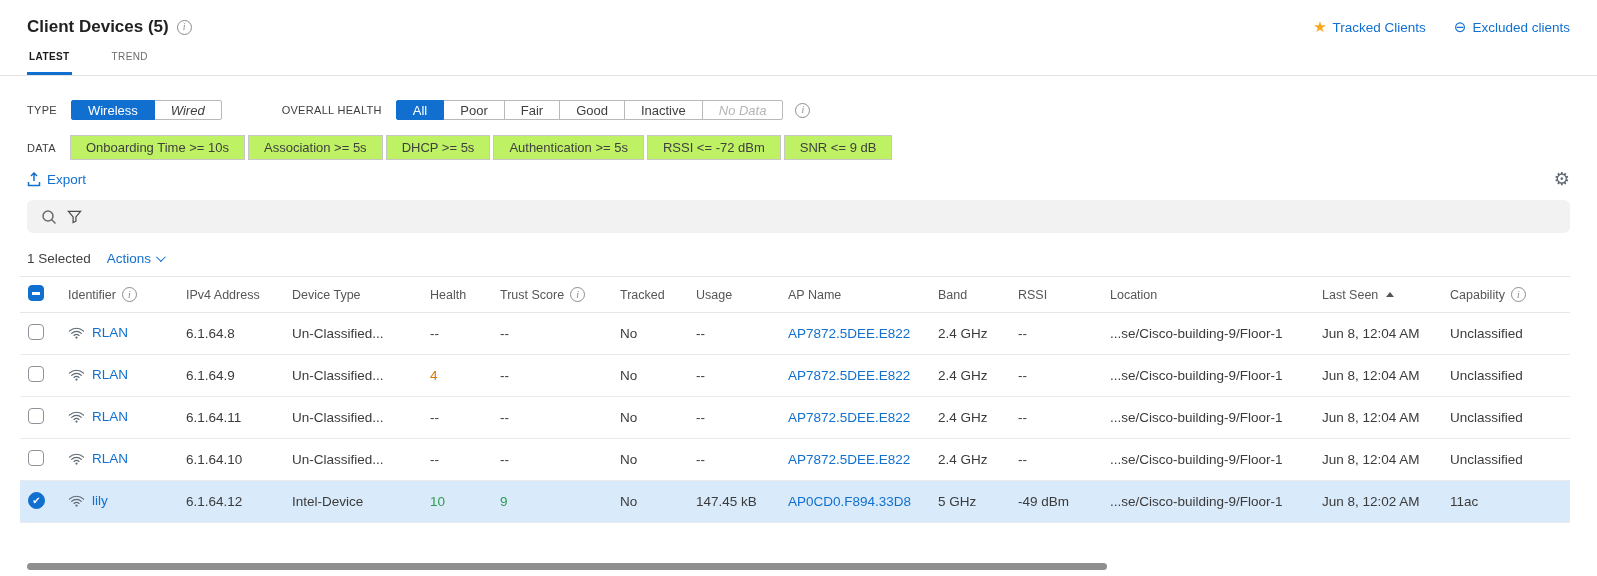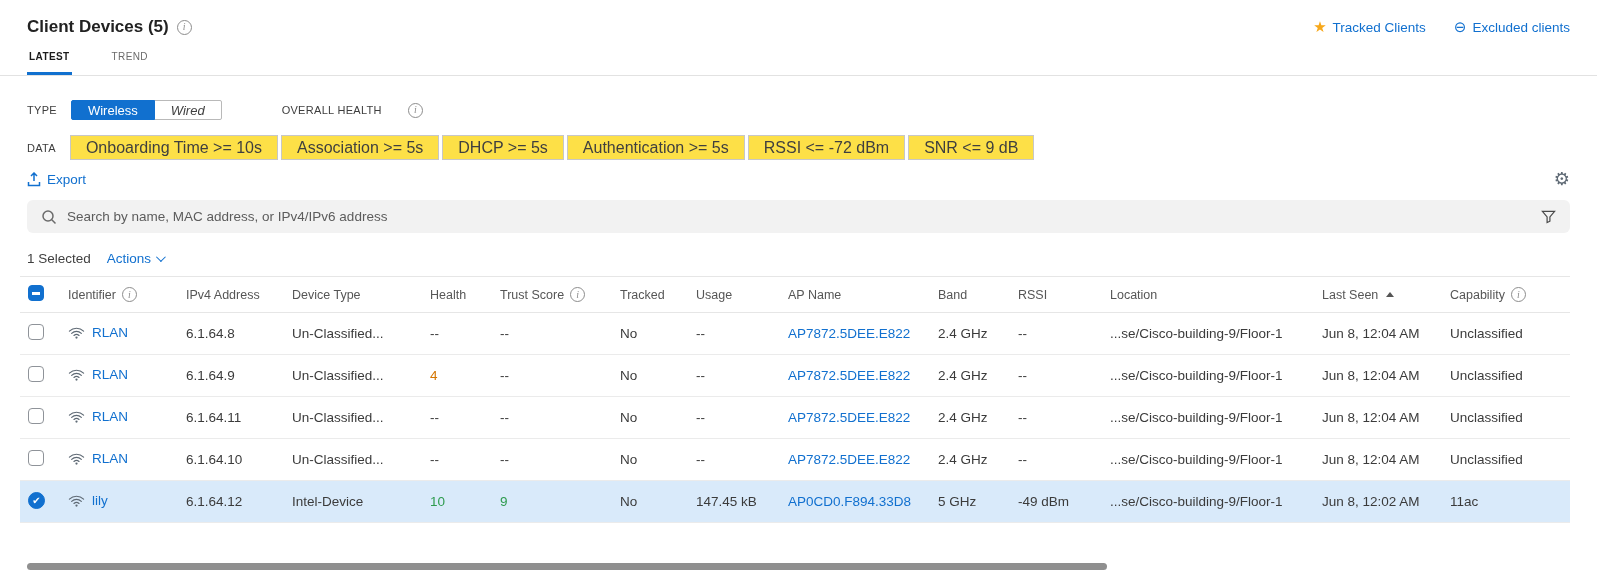--- a/index.html
+++ b/index.html
@@ -30,21 +30,21 @@
     border:1px solid #b9b9b9; margin-left:-1px; font-size:13px; color:#3f3f3f; cursor:pointer; }
   .seg-btn:first-child { margin-left:0; border-radius:2px 0 0 2px; }
   .seg-btn:last-child { border-radius:0 2px 2px 0;font-style:italic; }
   .seg-btn.active { background:#1170cf; border-color:#1170cf; color:#fff; position:relative; z-index:1; }
   .seg-btn.disabled { color:#b4b4b4; cursor:default; }
   .gap-health { margin-left:60px; }
 
   .data-row { display:flex; align-items:center; margin-top:15px; }
   .chips { display:flex; gap:3px; }
   .chip { height:25px; display:inline-flex; align-items:center; padding:0 15px; border:1px solid #c7c7c7;
-    background:#fde047; font-size:16px; color:#3f3f3f; cursor:pointer; }
+    background:#bef264; font-size:13px; color:#3f3f3f; cursor:pointer; }
 
   
   .info-i { width:15px; height:15px; border:1px solid #8d8d8d; border-radius:50%; display:inline-flex;
     align-items:center; justify-content:center; color:#8d8d8d; flex:0 0 auto; }
   .info-i::after { content:"i"; font-family:"Liberation Serif", serif; font-style:italic; font-size:10px; line-height:1; }
 
   
   .tools-row { display:flex; justify-content:space-between; align-items:center; gap:30px; margin-top:10px; }
   .export { display:flex; align-items:center; gap:6px; color:#1170cf; font-size:13.5px; cursor:pointer; }
   .gear { font-size:18px; color:#5f6a75; cursor:pointer; line-height:1; }
@@ -119,20 +119,28 @@
   <div class="tab">TREND</div>
 </div>
 
 <div class="filter-row pad">
   <span class="flabel">TYPE</span>
   <span class="seg">
     <span class="seg-btn active">Wireless</span>
     <span class="seg-btn">Wired</span>
   </span>
   <span class="flabel gap-health">OVERALL HEALTH</span>
+  <span class="seg">
+    <span class="seg-btn active">All</span>
+    <span class="seg-btn">Poor</span>
+    <span class="seg-btn">Fair</span>
+    <span class="seg-btn">Good</span>
+    <span class="seg-btn">Inactive</span>
+    <span class="seg-btn disabled">No Data</span>
+  </span>
   <span class="info-i" style="margin-left:12px;"></span>
 </div>
 
 <div class="data-row pad">
   <span class="flabel">DATA</span>
   <span class="chips">
     <span class="chip">Onboarding Time &gt;= 10s</span>
     <span class="chip">Association &gt;= 5s</span>
     <span class="chip">DHCP &gt;= 5s</span>
     <span class="chip">Authentication &gt;= 5s</span>
@@ -150,21 +158,20 @@
     <span>Export</span>
   </span>
   <span class="gear">⚙</span>
 </div>
 
 <div class="searchbar">
   <svg width="16" height="16" viewBox="0 0 16 16" class="icon-btn">
     <circle cx="7" cy="7" r="5" stroke="#6b6b6b" stroke-width="1.5" fill="none"></circle>
     <line x1="10.8" y1="10.8" x2="14.5" y2="14.5" stroke="#6b6b6b" stroke-width="1.5"></line>
   </svg>
-  <input type="text" placeholder="Search by name, MAC address, or IPv4/IPv6 address" style="">
   <span class="icon-btn">
     <svg width="15" height="15" viewBox="0 0 16 16">
       <path d="M1.5 2.5 L14.5 2.5 L9.5 8.5 L9.5 13 L6.5 14.5 L6.5 8.5 Z" stroke="#4a4a4a" stroke-width="1.3" fill="none"></path>
     </svg>
   </span>
 </div>
 
 <div class="sel-row pad">
   <span class="sel-count">1 Selected</span>
   <span class="actions">

